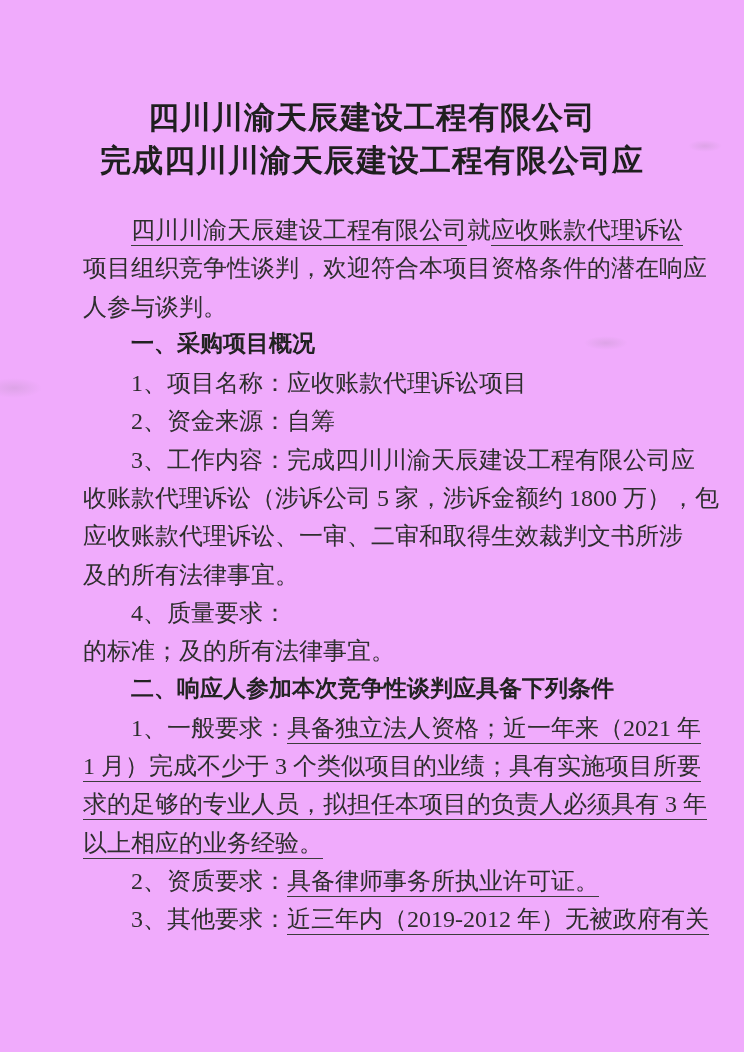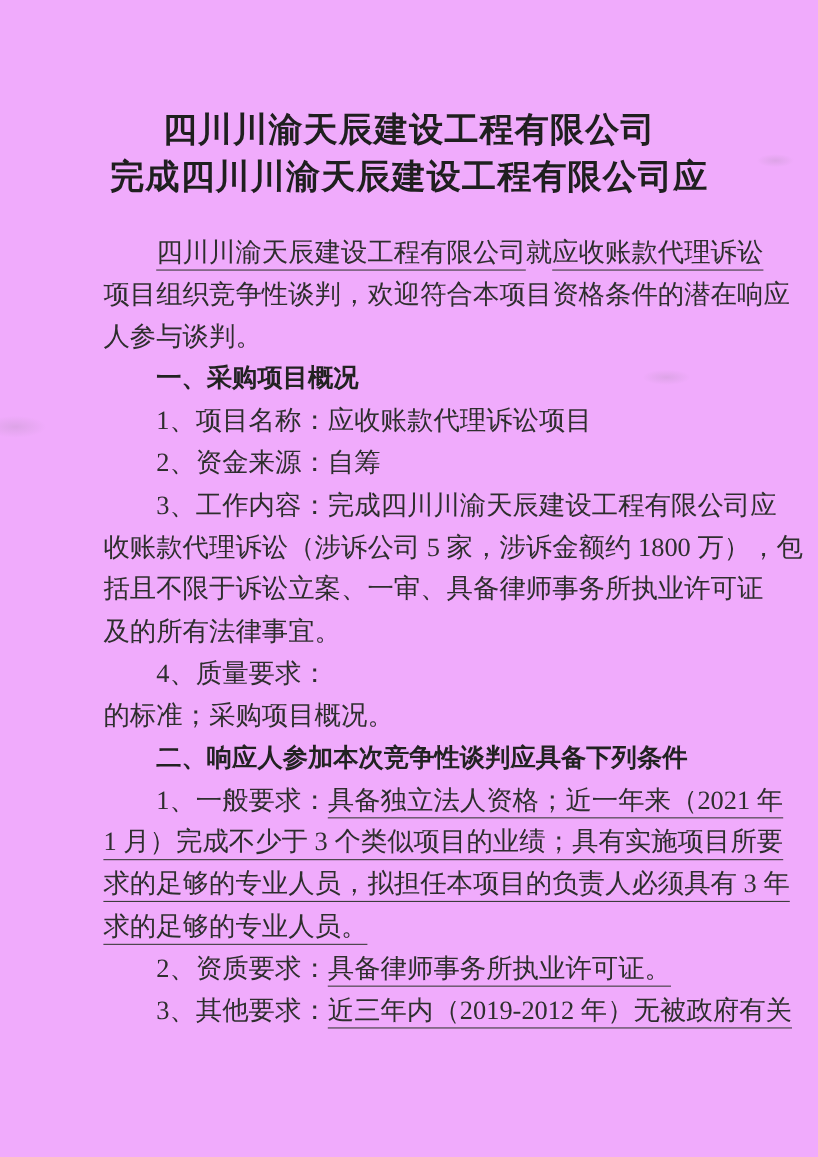--- a/index.html
+++ b/index.html
@@ -14,21 +14,21 @@
   }
   .doc-title {
     position:absolute; top:96px; left:0; width:744px;
     text-align:center;
     font-weight:bold;
     font-size:31px; line-height:43px;
     color:#1f1f1f;
     letter-spacing:1px;
   }
   .content {
-    position:absolute; top:211px; left:94px; width:558px;
+    position:absolute; top:211px; left:83px; width:558px;
     font-size:24px; color:#2e2e2e;
   }
   .line {
     height:38.3px; line-height:38.3px;
     white-space:nowrap;
   }
   .indent { text-indent:48px; }
   .fill { text-align:justify; text-align-last:justify; }
   .heading {
     font-family:Liberation Mono, monospace;
@@ -59,27 +59,27 @@
 
     <div class="line indent fill"><span class="u">四川川渝天辰建设工程有限公司</span><span>就</span><span class="u">应收账款代理诉讼</span></div>
     <div class="line fill">项目组织竞争性谈判，欢迎符合本项目资格条件的潜在响应</div>
     <div class="line">人参与谈判。</div>
 
     <div class="line indent heading">一、采购项目概况</div>
     <div class="line indent">1、项目名称：应收账款代理诉讼项目</div>
     <div class="line indent">2、资金来源：自筹</div>
     <div class="line indent fill">3、工作内容：完成四川川渝天辰建设工程有限公司应</div>
     <div class="line fill">收账款代理诉讼（涉诉公司 5 家，涉诉金额约 1800 万），包</div>
-    <div class="line fill">括且不限于诉讼立案、一审、具备律师事务所执业许可证</div>
+    <div class="line fill">应收账款代理诉讼、一审、二审和取得生效裁判文书所涉</div>
     <div class="line">及的所有法律事宜。</div>
     <div class="line indent">4、质量要求：</div>
-    <div class="line">的标准；采购项目概况。</div>
+    <div class="line">的标准；及的所有法律事宜。</div>
 
     <div class="line indent heading">二、响应人参加本次竞争性谈判应具备下列条件</div>
     <div class="line indent fill"><span>1、一般要求：</span><span class="u">具备独立法人资格；近一年来（2021 年</span></div>
     <div class="line fill"><span class="u">1 月）完成不少于 3 个类似项目的业绩；具有实施项目所要</span></div>
     <div class="line fill"><span class="u">求的足够的专业人员，拟担任本项目的负责人必须具有 3 年</span></div>
-    <div class="line"><span class="u">求的足够的专业人员。</span></div>
+    <div class="line"><span class="u">以上相应的业务经验。</span></div>
     <div class="line indent"><span>2、资质要求：</span><span class="u">具备律师事务所执业许可证。</span></div>
     <div class="line indent fill"><span>3、其他要求：</span><span class="u">近三年内（2019-2012 年）无被政府有关</span></div>
 
   </div>
 </div>
 
 </body></html>

